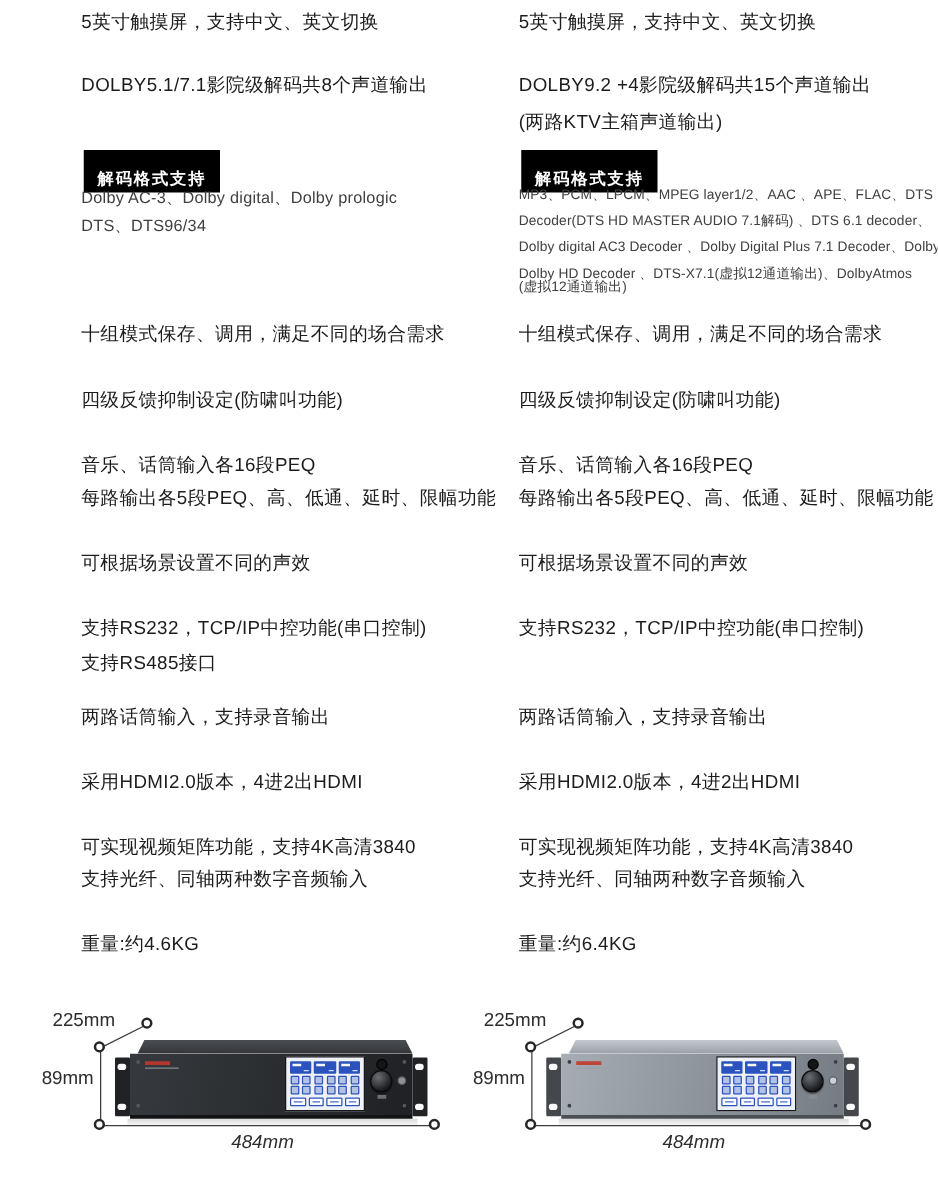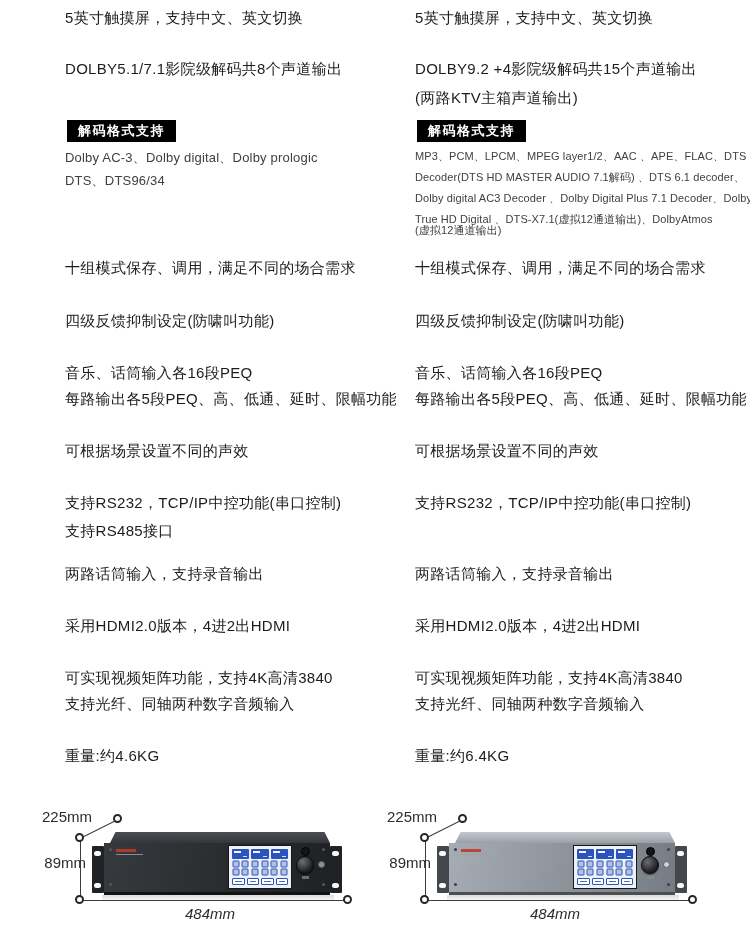--- a/index.html
+++ b/index.html
@@ -11,33 +11,33 @@
   
   .feat{
     position:absolute;font-size:15px;line-height:19px;color:#1c1c1c;
     white-space:nowrap;letter-spacing:0.3px;
   }
   .col-l{left:65px;}
   .col-r{left:415px;}
   .badge{
     position:absolute;background:#000000;color:#ffffff;
     font-size:13px;font-weight:bold;letter-spacing:1.5px;
-    padding:4px 11px 4px 11px;line-height:14px;font-family:Liberation Serif, serif;
+    padding:16px 11px 4px 11px;line-height:14px;font-family:Liberation Serif, serif;
   }
   .decode-line{
     position:absolute;color:#404040;white-space:nowrap;
   }
   .decode-l{left:65px;font-size:13px;line-height:16px;letter-spacing:0.2px;}
   .decode-r{left:415px;font-size:11px;line-height:14px;letter-spacing:0.1px;}
 
   
   .unit{position:absolute;width:335px;height:140px;}
   .dim-label{position:absolute;font-size:15px;color:#2d2d2d;}
   .dim-depth{left:12px;top:3px;}
-  .dim-height{left:12px;top:49px;width:44px;text-align:right;}
+  .dim-height{left:1px;top:49px;width:44px;text-align:right;}
   .dim-width{left:112px;top:100px;width:136px;text-align:center;font-style:italic;}
   .dline{position:absolute;background:#3c3c3c;}
   .dline.vert{left:50px;top:33px;width:1px;height:62px;}
   .dline.horiz{left:50px;top:95px;width:268px;height:1px;}
   .dline.diag{left:50px;top:33px;width:43px;height:1px;transform:rotate(-26.6deg);transform-origin:0 50%;}
   .dot{position:absolute;width:9px;height:9px;border-radius:50%;background:#ffffff;border:2px solid #262626;box-sizing:border-box;}
   .dot-dt{left:83px;top:9px;}
   .dot-md{left:45px;top:28px;}
   .dot-bl{left:45px;top:90px;}
   .dot-br{left:313px;top:90px;}
@@ -111,21 +111,21 @@
 <div class="feat col-l" style="top:694px">支持光纤、同轴两种数字音频输入</div>
 <div class="feat col-l" style="top:746px">重量:约4.6KG</div>
 
 <div class="feat col-r" style="top:8px">5英寸触摸屏，支持中文、英文切换</div>
 <div class="feat col-r" style="top:59px">DOLBY9.2 +4影院级解码共15个声道输出</div>
 <div class="feat col-r" style="top:88px">(两路KTV主箱声道输出)</div>
 <div class="badge" style="left:417px;top:120px">解码格式支持</div>
 <div class="decode-line decode-r" style="top:149px">MP3、PCM、LPCM、MPEG layer1/2、AAC 、APE、FLAC、DTS HD M8</div>
 <div class="decode-line decode-r" style="top:170px">Decoder(DTS HD MASTER AUDIO 7.1解码) 、DTS 6.1 decoder、</div>
 <div class="decode-line decode-r" style="top:191px">Dolby digital AC3 Decoder 、Dolby Digital Plus 7.1 Decoder、Dolby</div>
-<div class="decode-line decode-r" style="top:212px">True HD Digital 、DTS-X7.1(虚拟12通道输出)、DolbyAtmos</div>
+<div class="decode-line decode-r" style="top:212px">Dolby HD Decoder 、DTS-X7.1(虚拟12通道输出)、DolbyAtmos</div>
 <div class="decode-line decode-r" style="top:223px">(虚拟12通道输出)</div>
 <div class="feat col-r" style="top:258px">十组模式保存、调用，满足不同的场合需求</div>
 <div class="feat col-r" style="top:311px">四级反馈抑制设定(防啸叫功能)</div>
 <div class="feat col-r" style="top:363px">音乐、话筒输入各16段PEQ</div>
 <div class="feat col-r" style="top:389px">每路输出各5段PEQ、高、低通、延时、限幅功能</div>
 <div class="feat col-r" style="top:441px">可根据场景设置不同的声效</div>
 <div class="feat col-r" style="top:493px">支持RS232，TCP/IP中控功能(串口控制)</div>
 <div class="feat col-r" style="top:564px">两路话筒输入，支持录音输出</div>
 <div class="feat col-r" style="top:616px">采用HDMI2.0版本，4进2出HDMI</div>
 <div class="feat col-r" style="top:668px">可实现视频矩阵功能，支持4K高清3840</div>

